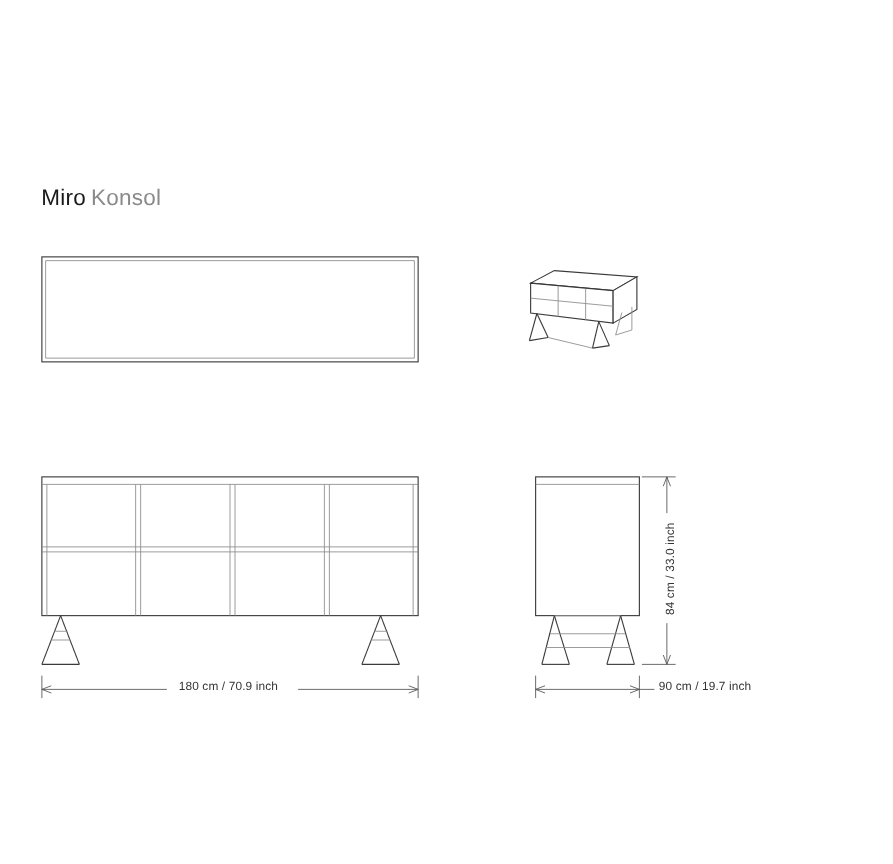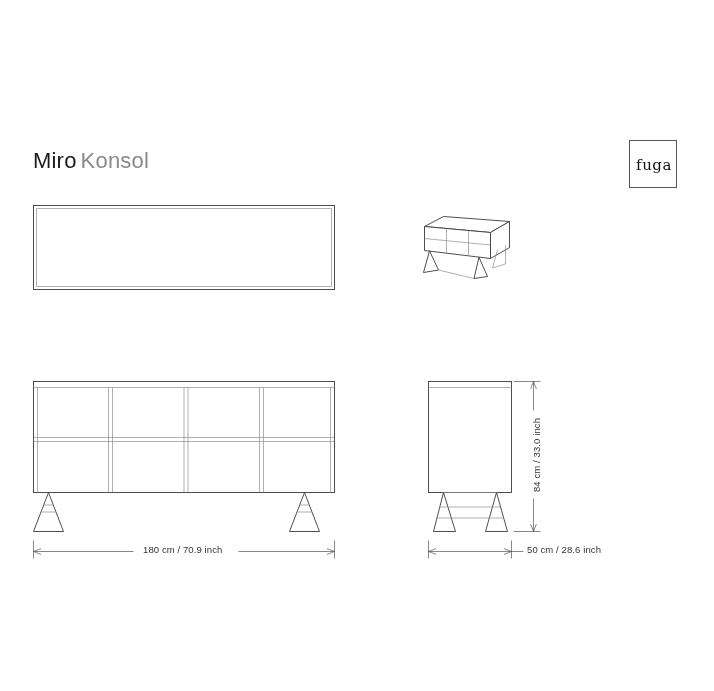--- a/index.html
+++ b/index.html
@@ -19,21 +19,21 @@
     position: absolute;
     left: 0; top: 0;
     width: 714px;
     height: 691px;
   }
   
   .title {
     position: absolute;
     left: 33px;
     top: 148px;
-    font-size: 22px;
+    font-size: 18px;
     letter-spacing: 0.2px;
     white-space: nowrap;
   }
   .title .name {
     color: #1a1a1a;
   }
   .title .sub {
     color: #8a8a8a;
     margin-left: 4px;
   }
@@ -111,23 +111,20 @@
 </style>
 </head>
 <body>
 
 <div class="page">
 
   <div class="title">
     <span class="name">Miro</span><span class="sub">Konsol</span>
   </div>
 
-  <div class="logo-box">
-    <div class="logo-text">fuga</div>
-  </div>
 
   <svg class="drawing" width="714" height="691" viewBox="0 0 714 691">
 
     <g>
       <rect class="ln fillwhite" x="33.5" y="205.5" width="301" height="84"></rect>
 
       <path class="ln-thin" d="M36.5 208.5 L331.5 208.5 L331.5 286.5 L36.5 286.5 Z"></path>
     </g>
 
     <g>
@@ -225,16 +222,16 @@
       <path class="ln-dim" d="M513.5 381.5 L540.5 381.5"></path>
       <path class="ln-dim" d="M513.5 531.5 L540.5 531.5"></path>
       <path class="ln-dim" d="M533.5 381.5 L533.5 410.5"></path>
       <path class="ln-dim" d="M533.5 498.5 L533.5 531.5"></path>
       <path class="ln-dim" d="M533.5 381.5 L530.6 389.0 M533.5 381.5 L536.4 389.0"></path>
       <path class="ln-dim" d="M533.5 531.5 L530.6 524.0 M533.5 531.5 L536.4 524.0"></path>
     </g>
   </svg>
 
   <div class="dim-label dim-width-front">180 cm / 70.9 inch</div>
-  <div class="dim-label dim-width-side">50 cm / 28.6 inch</div>
+  <div class="dim-label dim-width-side">90 cm / 19.7 inch</div>
   <div class="dim-label dim-height">84 cm / 33.0 inch</div>
 
 </div>
 
 </body></html>

